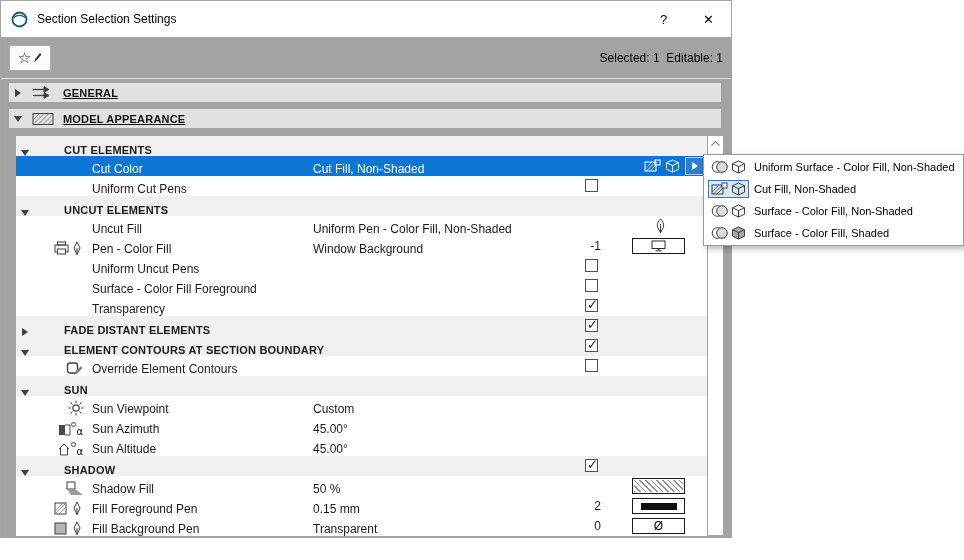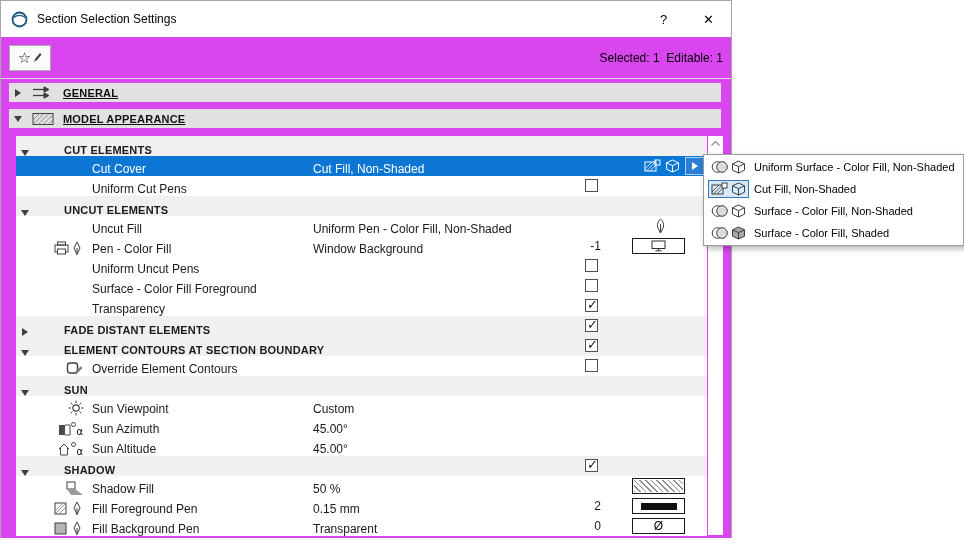--- a/index.html
+++ b/index.html
@@ -7,21 +7,21 @@
   body {
     background:#ffffff;
     font-family:"Liberation Sans", sans-serif;
     font-size:12px; color:#1a1a1a;
     position:relative; overflow:hidden;
   }
 
   
   .dialog {
     position:absolute; left:0; top:0; width:732px; height:538px;
-    background:#d946ef;
+    background:#a3a3a3;
     border:1px solid #a6a6a6; border-bottom:none;
   }
   .titlebar { height:36px; display:flex; align-items:center; padding-left:10px; background:#fff; }
   .app-icon { width:17px; height:17px; margin-right:9px; display:flex; }
   .title { font-size:12px; color:#000; }
   .flex-sp { flex:1; }
   .cap-btn {
     width:45px; height:36px; border:none; background:transparent;
     font-size:13px; color:#000; display:flex; align-items:center; justify-content:center;
     font-family:"Liberation Sans", sans-serif; cursor:default;
@@ -179,21 +179,21 @@
       <span class="c-arrow">
           <span class="tri-d"></span>
         </span>
       <span class="h-label">CUT ELEMENTS</span>
       <span class="c-ctrl"></span>
     </div>
 
     <div class="row selected">
       <span class="c-arrow"></span>
         <span class="c-icon"></span>
-      <span class="c-label">Cut Cover</span>
+      <span class="c-label">Cut Color</span>
       <span class="c-value">Cut Fill, Non-Shaded</span>
       <span class="c-ctrl">
         <span class="cf-icons">
           <span class="mi">
             <svg width="17" height="14" viewBox="0 0 17 14">
                 <rect x="1" y="3" width="11" height="9" fill="none" stroke="currentColor"></rect>
                 <path d="M1 10 L8 3 M2.5 12 L11.5 3 M6 12 L12 6" stroke="currentColor" stroke-width="0.8"></path>
                 <rect x="11" y="1" width="5" height="5" fill="none" stroke="currentColor"></rect>
               </svg>
           </span>

